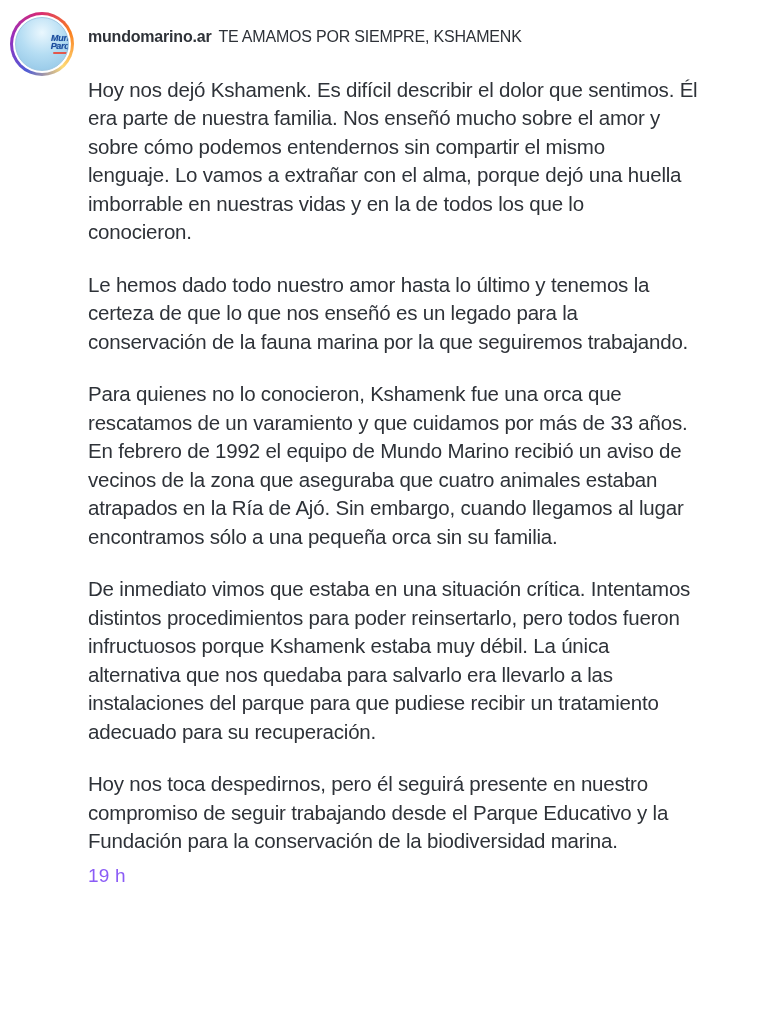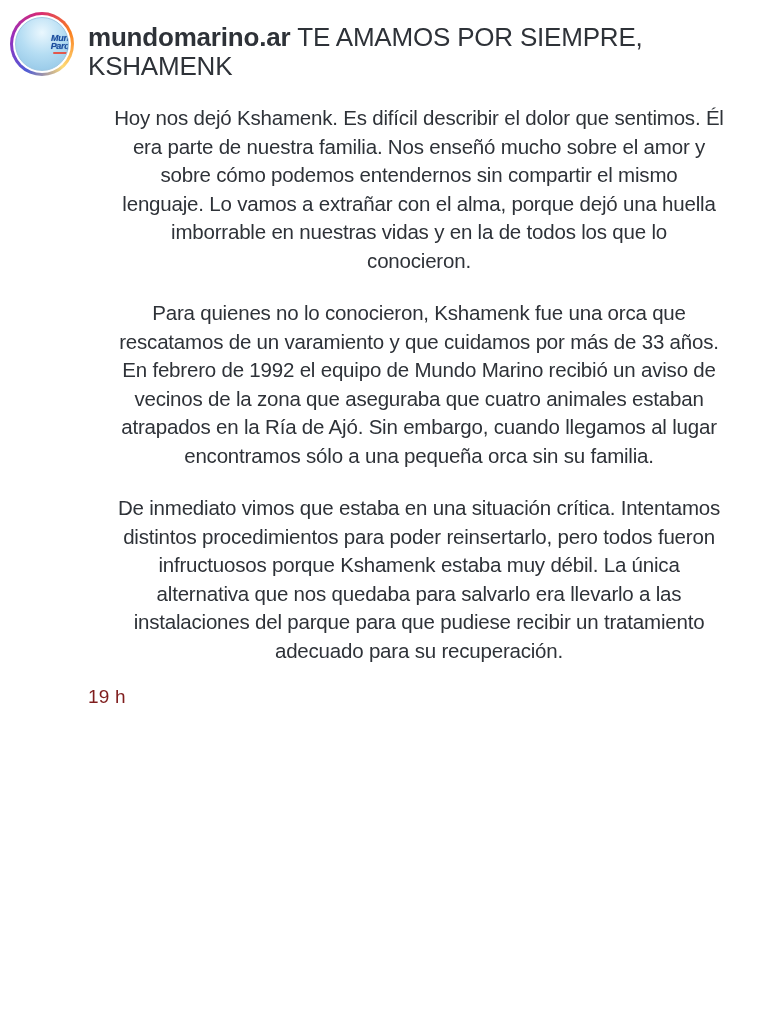--- a/index.html
+++ b/index.html
@@ -69,42 +69,41 @@
     display: block;
     width: 24px;
     height: 2px;
     background: #e2574c;
     margin-top: 2px;
     border-radius: 1px;
   }
   
   .header-line {
     margin: 0;
-    font-size: 26px;
+    font-size: 16px;
     line-height: 28.5px;
     letter-spacing: -0.2px;
   }
   .username {
     font-weight: 700;
     margin-right: 7px;
     cursor: pointer;
   }
   .para {
     margin: 24px 0 0 0;
     font-size: 20.5px;
     line-height: 28.5px;
     letter-spacing: -0.2px;
     white-space: pre-line;
-    text-align: center;
   }
   .timestamp {
-    margin-top: 20px;
+    margin-top: 8px;
     font-size: 19px;
     line-height: 24px;
-    color: #7f1d1d;
+    color: #8b5cf6;
     letter-spacing: 0.2px;
   }
 </style>
 </head>
 <body>
 
 <div class="post">
 
   <div class="avatar">
     <div class="story-ring" style="background: conic-gradient(from 210deg, rgb(79, 91, 213), rgb(150, 47, 191), rgb(214, 41, 118), rgb(250, 126, 30), rgb(254, 218, 117), rgb(79, 91, 213));">
@@ -120,29 +119,35 @@
 
   <div class="content">
     <p class="header-line"><span class="username">mundomarino.ar</span><span class="cap-title">TE AMAMOS POR SIEMPRE, KSHAMENK</span></p>
 
     <p class="para">Hoy nos dejó Kshamenk. Es difícil describir el dolor que sentimos. Él
 era parte de nuestra familia. Nos enseñó mucho sobre el amor y
 sobre cómo podemos entendernos sin compartir el mismo
 lenguaje. Lo vamos a extrañar con el alma, porque dejó una huella
 imborrable en nuestras vidas y en la de todos los que lo
 conocieron.</p>
+    <p class="para">Le hemos dado todo nuestro amor hasta lo último y tenemos la
+certeza de que lo que nos enseñó es un legado para la
+conservación de la fauna marina por la que seguiremos trabajando.</p>
     <p class="para">Para quienes no lo conocieron, Kshamenk fue una orca que
 rescatamos de un varamiento y que cuidamos por más de 33 años.
 En febrero de 1992 el equipo de Mundo Marino recibió un aviso de
 vecinos de la zona que aseguraba que cuatro animales estaban
 atrapados en la Ría de Ajó. Sin embargo, cuando llegamos al lugar
 encontramos sólo a una pequeña orca sin su familia.</p>
     <p class="para">De inmediato vimos que estaba en una situación crítica. Intentamos
 distintos procedimientos para poder reinsertarlo, pero todos fueron
 infructuosos porque Kshamenk estaba muy débil. La única
 alternativa que nos quedaba para salvarlo era llevarlo a las
 instalaciones del parque para que pudiese recibir un tratamiento
 adecuado para su recuperación.</p>
+    <p class="para">Hoy nos toca despedirnos, pero él seguirá presente en nuestro
+compromiso de seguir trabajando desde el Parque Educativo y la
+Fundación para la conservación de la biodiversidad marina.</p>
 
     <div class="timestamp">19 h</div>
   </div>
 
 </div>
 
 </body></html>

